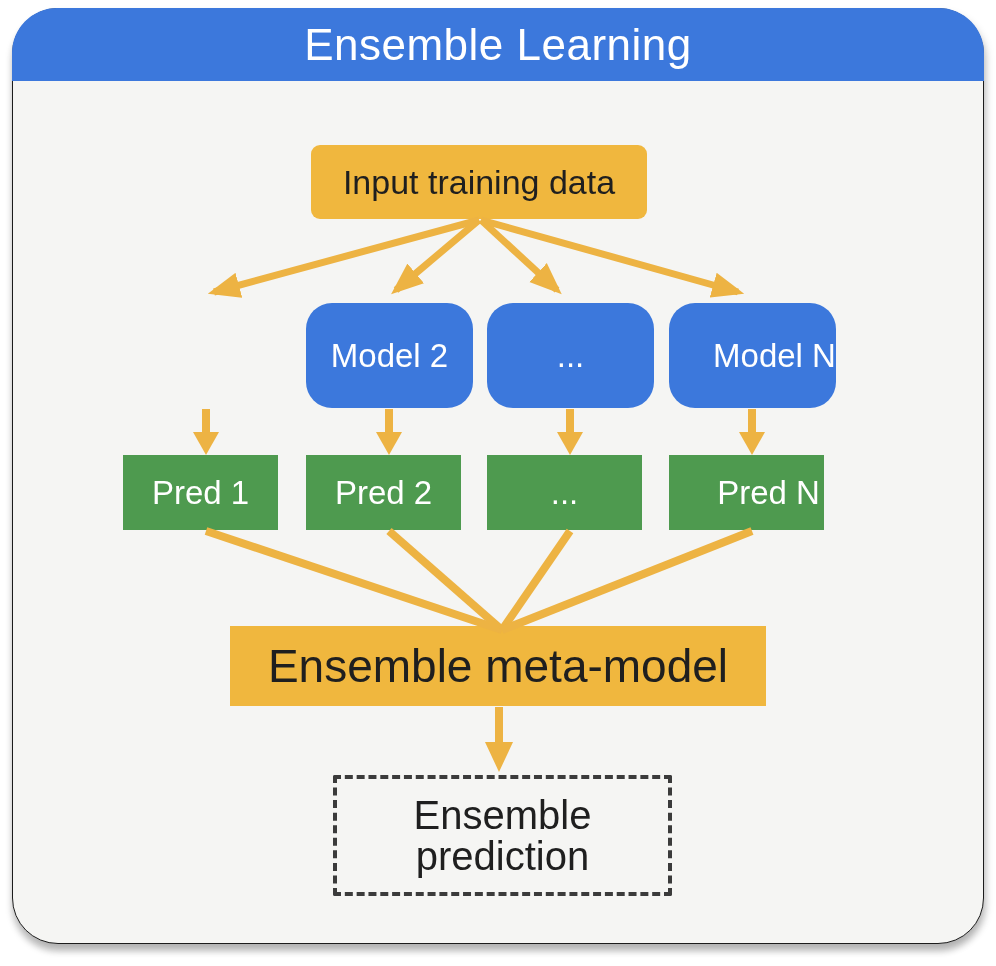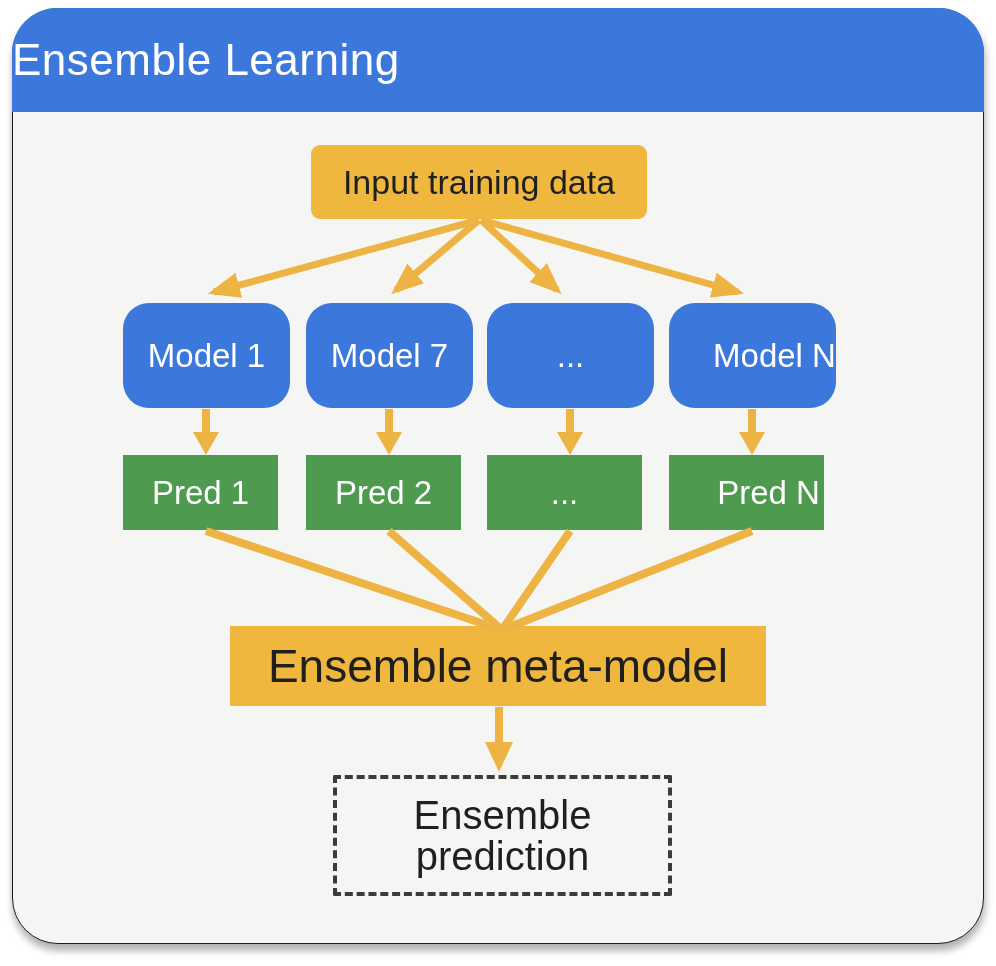--- a/index.html
+++ b/index.html
@@ -21,24 +21,24 @@
   .stage{position:absolute;left:0;top:0;width:996px;height:966px;}
 
   .card{
     position:absolute;left:12px;top:8px;width:972px;height:936px;
     background:var(--cardbg);
     border:1.5px solid #1c1c1c;
     border-radius:46px;
     box-shadow:0 7px 7px rgba(0,0,0,0.22), 3px 5px 8px rgba(0,0,0,0.12);
   }
   .titlebar{
-    position:absolute;left:12px;top:8px;width:972px;height:104px;
+    position:absolute;left:12px;top:8px;width:972px;height:73px;
     background:var(--blue);
     border-radius:45px 45px 0 0;
-    display:flex;align-items:center;
+    display:flex;align-items:center;justify-content:center;
   }
   .titlebar .title{
     color:var(--lighttext);font-size:44px;font-weight:400;letter-spacing:0.5px;
   }
 
   .node{
     position:absolute;display:flex;align-items:center;justify-content:center;
     text-align:center;z-index:1;
   }
   .node span{display:block;}
@@ -91,25 +91,22 @@
   <div class="card"></div>
 
   <div class="titlebar">
     <span class="title">Ensemble Learning</span>
   </div>
 
   <div class="node input-node">
     <span>Input training data</span>
   </div>
 
-  <div class="node model-node col-0">
-    <span>Model 1</span>
-  </div>
   <div class="node model-node col-1">
-    <span>Model 7</span>
+    <span>Model 2</span>
   </div>
   <div class="node model-node col-2">
     <span>...</span>
   </div>
   <div class="node model-node col-3">
     <span>Model N</span>
   </div>
 
   <div class="node pred-node col-0">
     <span>Pred 1</span>

